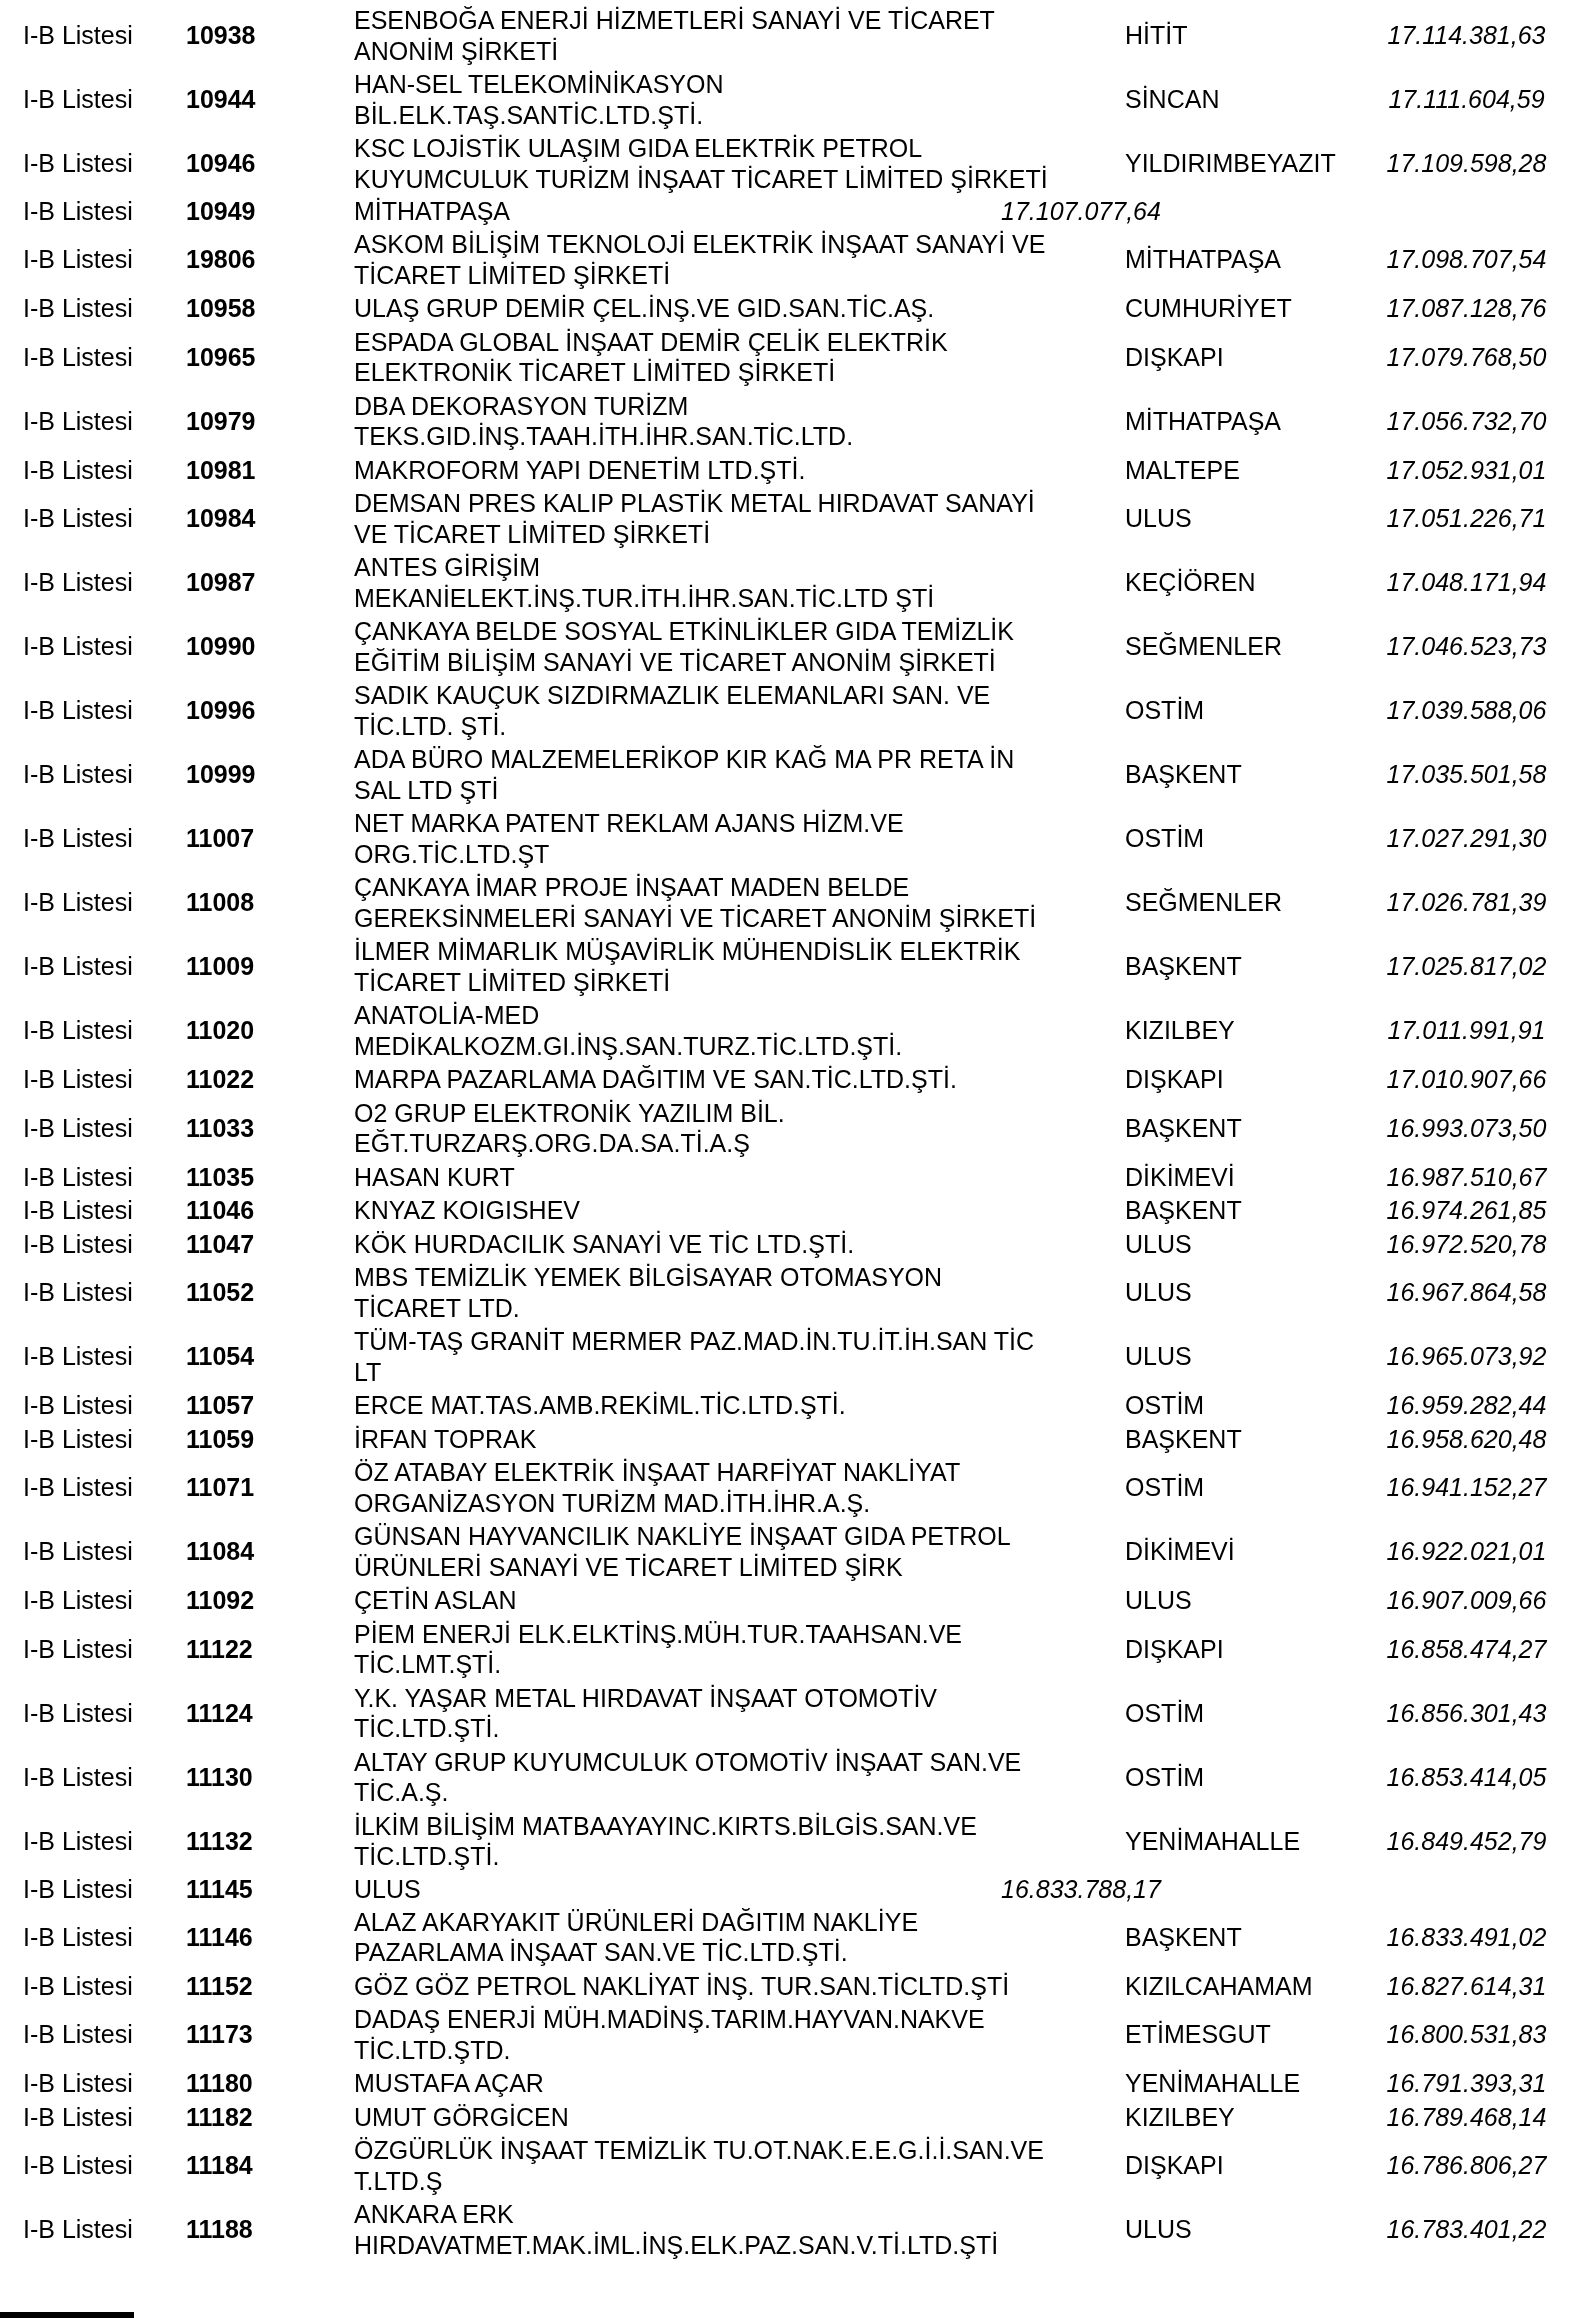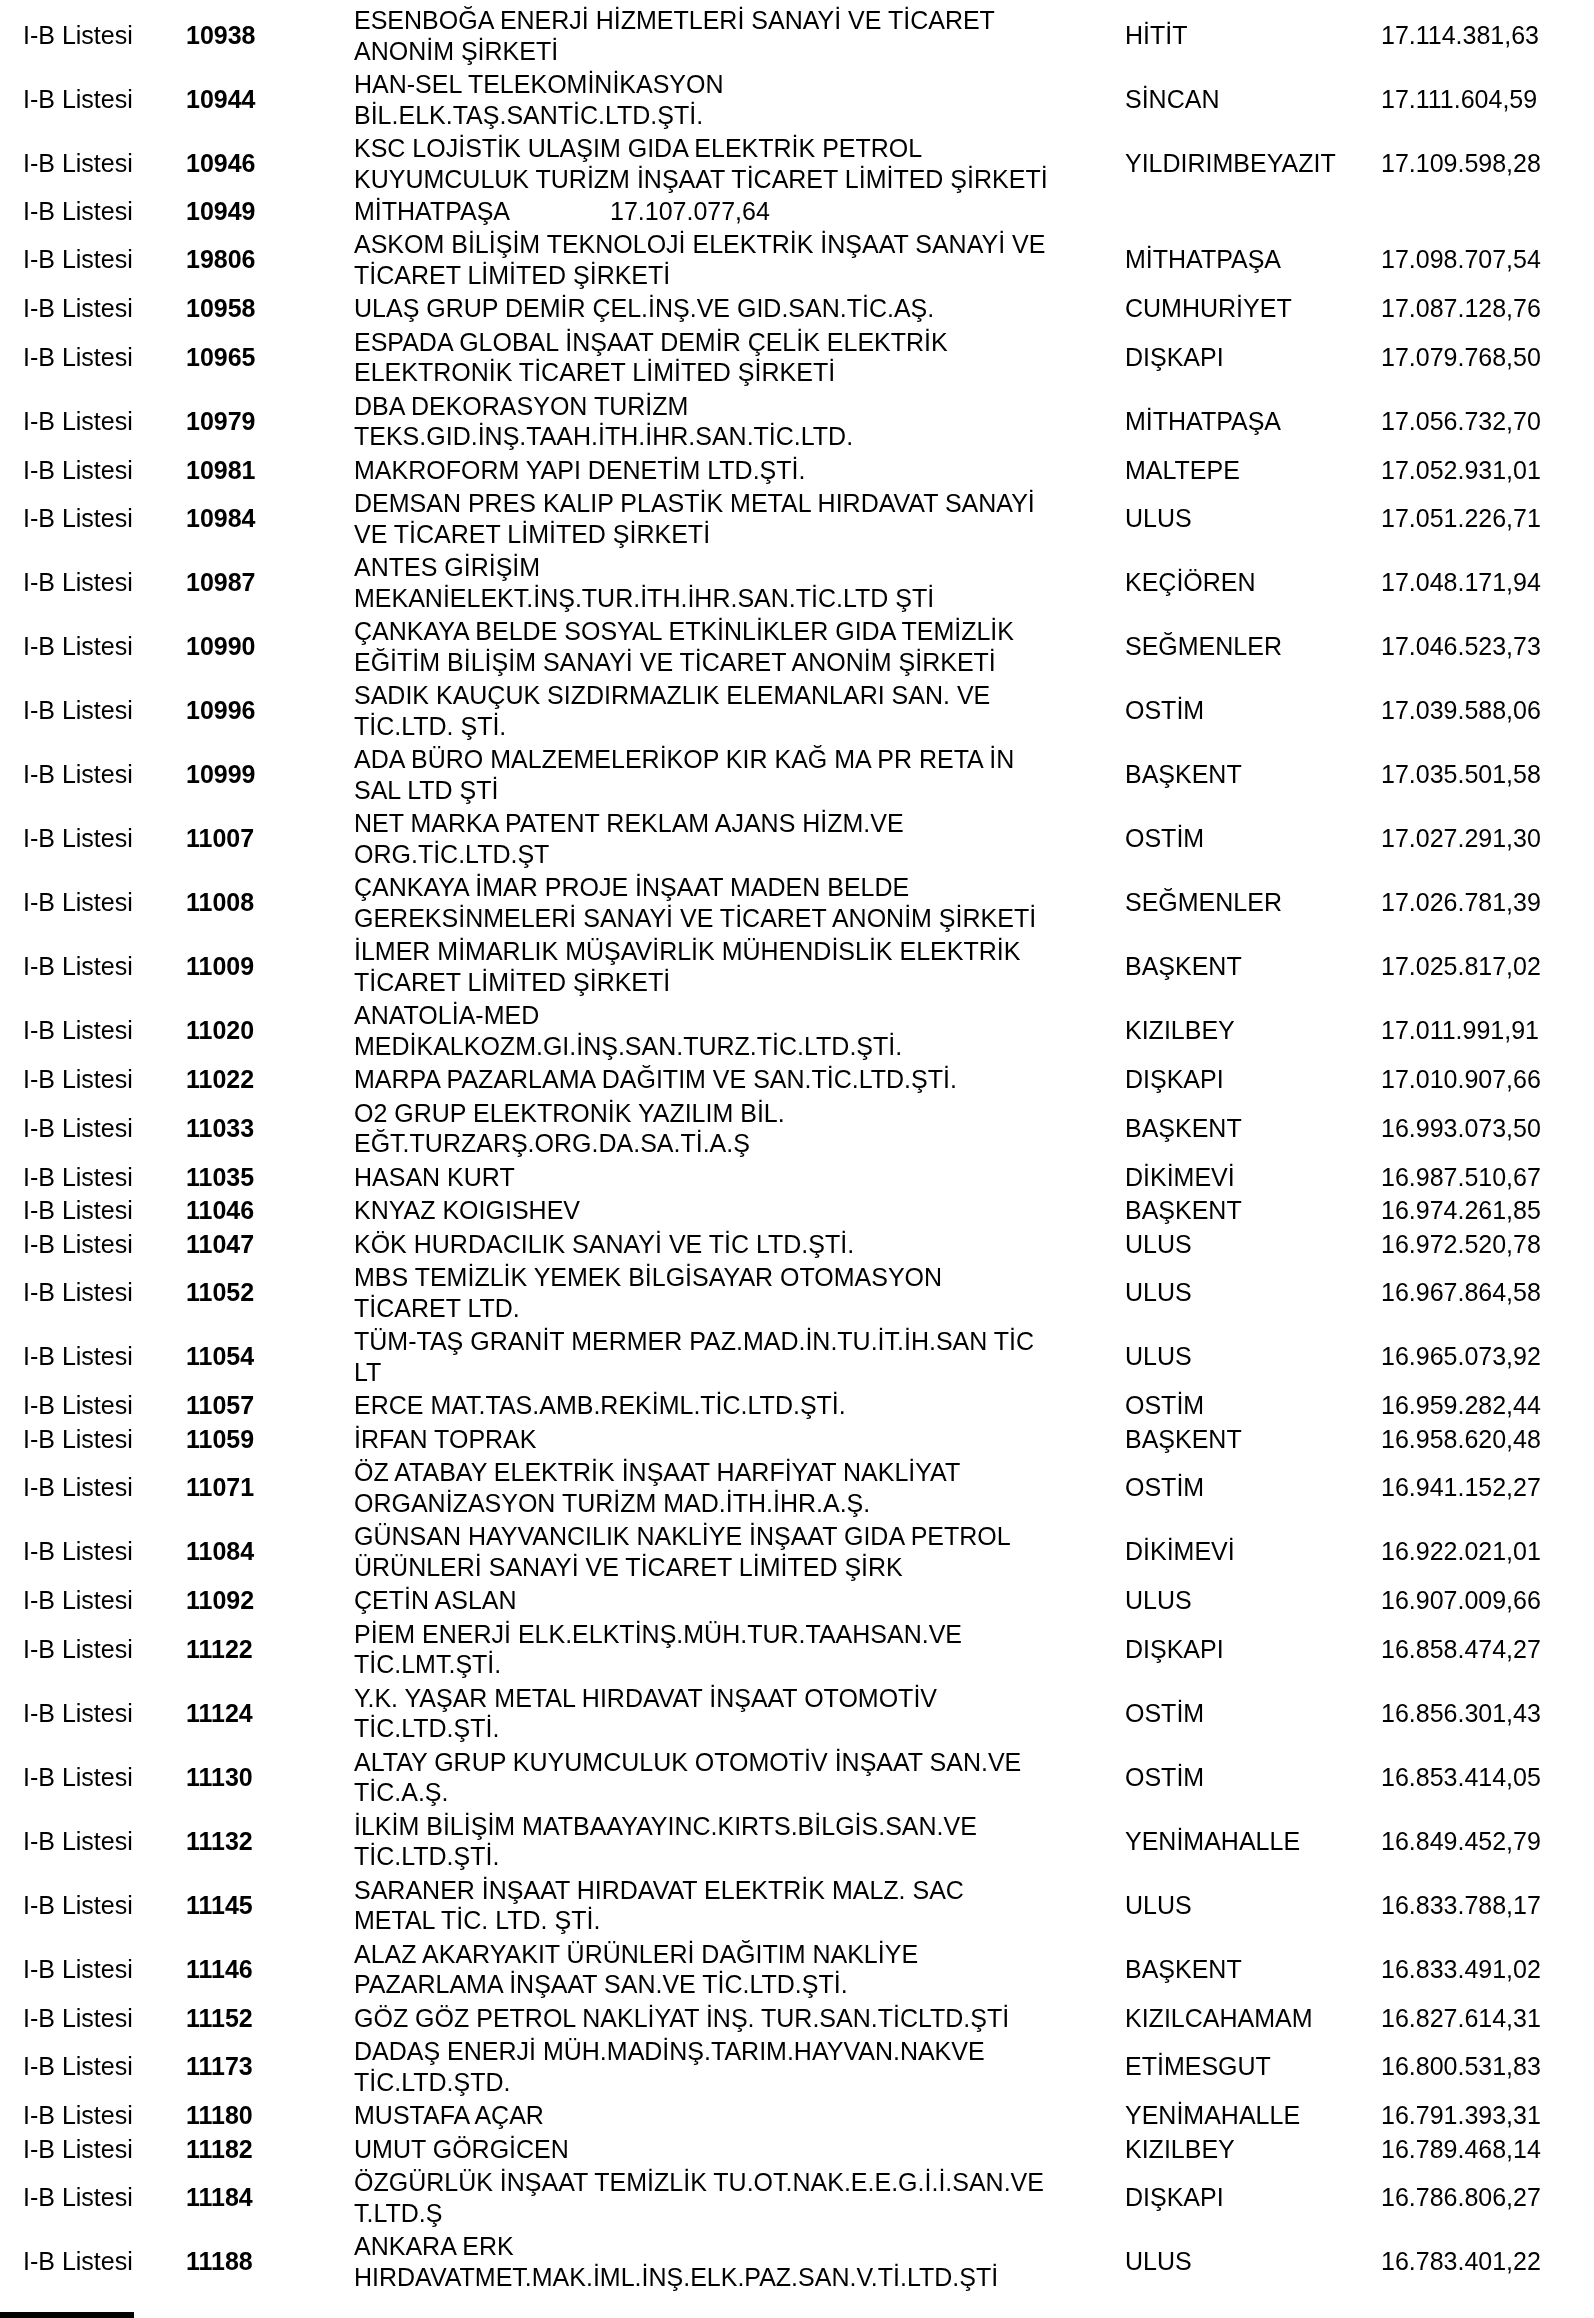--- a/index.html
+++ b/index.html
@@ -23,21 +23,21 @@
     display: flex;
     align-items: center;
     padding: 1.5px 0 1.5px 23px;
     box-sizing: border-box;
   }
   .cell { box-sizing: border-box; }
   .c-list    { flex: 0 0 163px; white-space: nowrap; }
   .c-no      { flex: 0 0 168px; white-space: nowrap; font-weight: bold; }
   .c-company { flex: 0 0 771px; line-height: 30.5px; white-space: pre-line; }
   .c-district{ flex: 0 0 256px; white-space: nowrap; }
-  .c-amount  { flex: 1 1 auto; text-align: left; padding-right: 11px; white-space: nowrap; }
+  .c-amount  { flex: 1 1 auto; text-align: center; padding-right: 11px; white-space: nowrap; font-style: italic; }
   .black-bar {
     position: absolute;
     left: 0;
     bottom: 0;
     width: 134px;
     height: 6.9px;
   }
 </style>
 </head>
 <body style="background: rgb(255, 255, 255); color: rgb(0, 0, 0);">
@@ -334,22 +334,20 @@
     <div class="cell c-no">11132</div>
     <div class="cell c-company">İLKİM BİLİŞİM MATBAAYAYINC.KIRTS.BİLGİS.SAN.VE
 TİC.LTD.ŞTİ.</div>
     <div class="cell c-district">YENİMAHALLE</div>
     <div class="cell c-amount">16.849.452,79</div>
   </div>
 
   <div class="row">
     <div class="cell c-list">I-B Listesi</div>
     <div class="cell c-no">11145</div>
-    <div class="cell c-company">SARANER İNŞAAT HIRDAVAT ELEKTRİK MALZ. SAC
-METAL TİC. LTD. ŞTİ.</div>
     <div class="cell c-district">ULUS</div>
     <div class="cell c-amount">16.833.788,17</div>
   </div>
 
   <div class="row">
     <div class="cell c-list">I-B Listesi</div>
     <div class="cell c-no">11146</div>
     <div class="cell c-company">ALAZ AKARYAKIT ÜRÜNLERİ DAĞITIM NAKLİYE
 PAZARLAMA İNŞAAT SAN.VE TİC.LTD.ŞTİ.</div>
     <div class="cell c-district">BAŞKENT</div>

